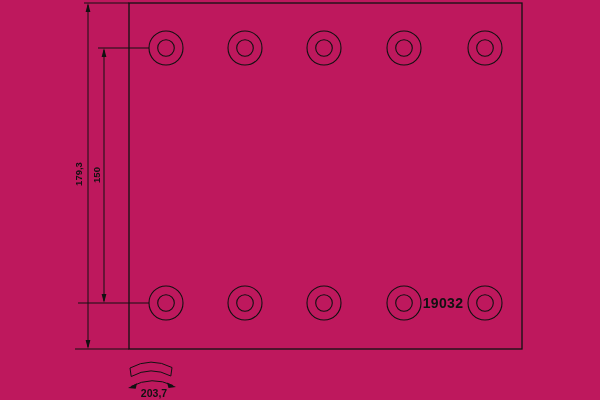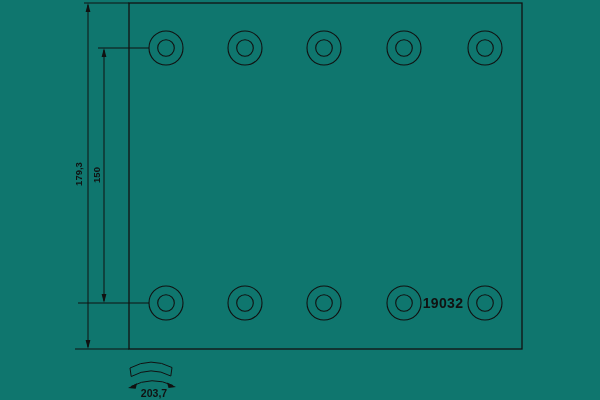--- a/index.html
+++ b/index.html
@@ -4,21 +4,21 @@
 <style>
   html, body {
     margin: 0;
     padding: 0;
     background: #ffffff;
   }
   .canvas {
     position: relative;
     width: 600px;
     height: 400px;
-    background: #0f766e;
+    background: #be185d;
     overflow: hidden;
     font-family: "Liberation Sans", sans-serif;
   }
   svg { display: block; }
   .line {
     stroke: #111111;
     stroke-width: 1.3;
     fill: none;
   }
   .thin {

